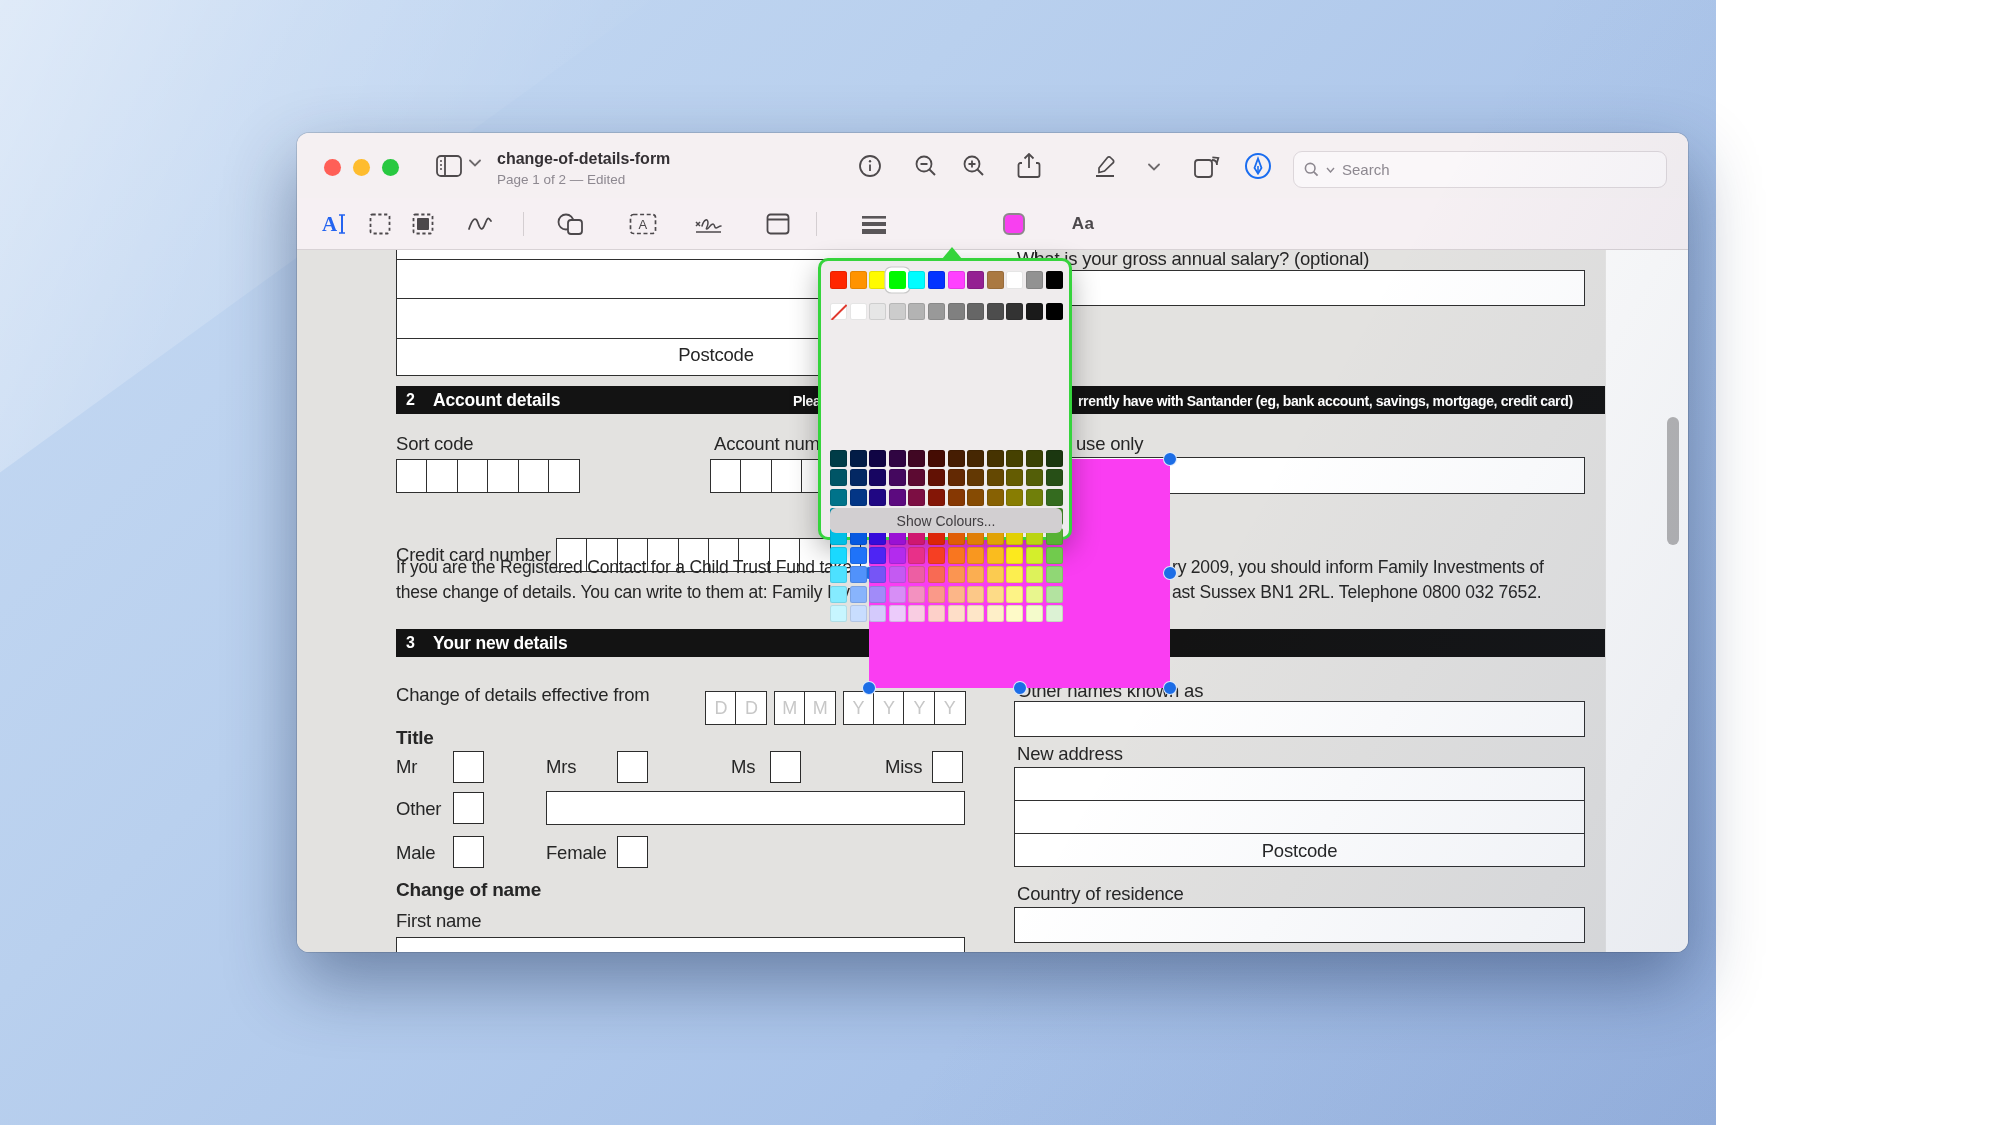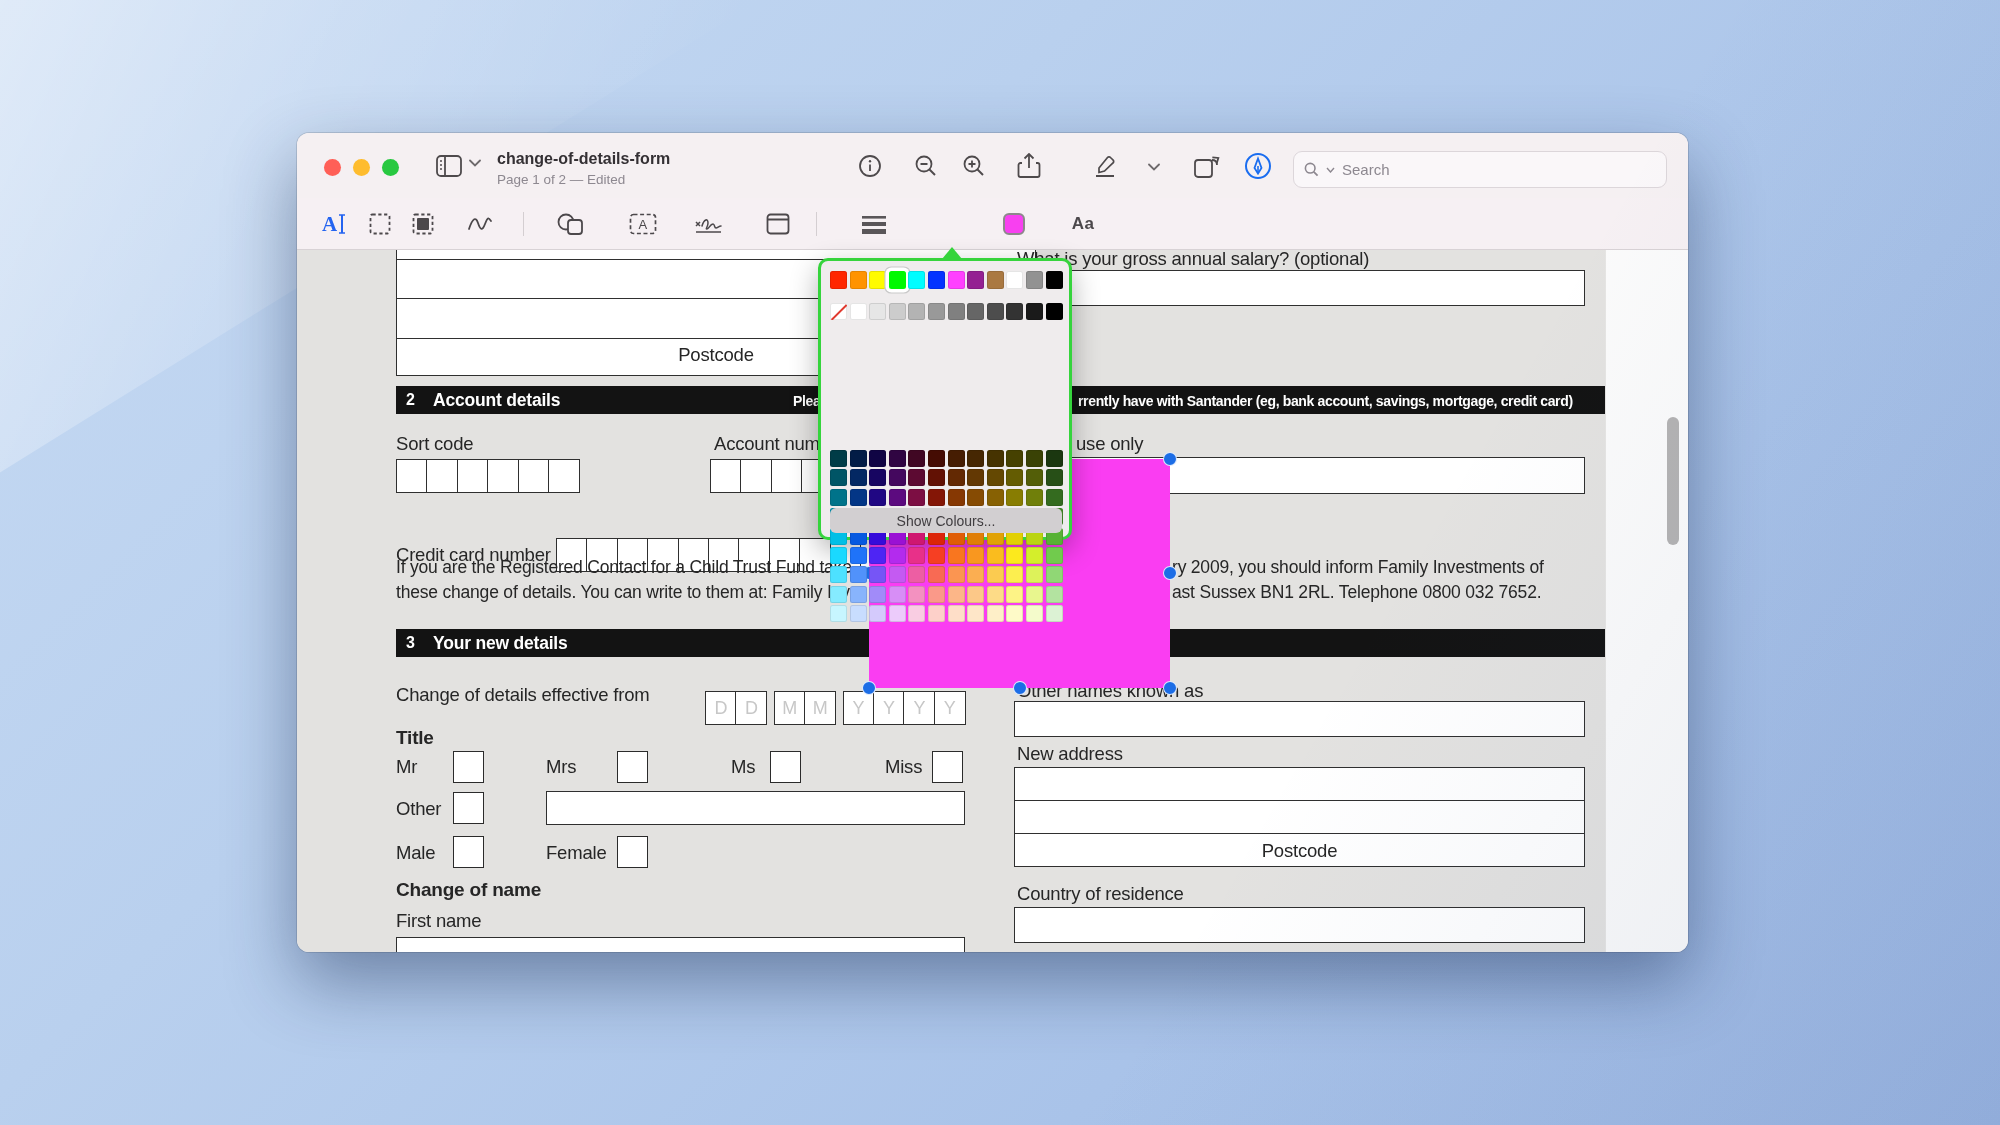--- a/index.html
+++ b/index.html
@@ -1,18 +1,18 @@
 <!DOCTYPE html>
 <html><head>
 <meta charset="utf-8">
 <style>
   * { margin:0; padding:0; box-sizing:border-box; }
   html,body { width:2000px; height:1125px; overflow:hidden; }
   body { font-family:"Liberation Sans", sans-serif; }
-  .stage { position:absolute; inset:0; width:2000px; height:1125px;
+  .stage { position:absolute; inset:0; width:1716px; height:1125px;
     background:linear-gradient(135deg,#c6daf3 0%,#b9d0ee 35%,#a9c3e9 70%,#9db8e4 100%); }
   .stage::before { content:""; position:absolute; inset:0;
     background:linear-gradient(115deg, rgba(255,255,255,.45) 0%, rgba(255,255,255,.18) 14%, rgba(255,255,255,0) 30%);
     clip-path:polygon(0 0, 38% 0, 0 42%); }
   .stage::after { content:""; position:absolute; inset:0;
     background:linear-gradient(300deg, rgba(40,70,130,.10) 0%, rgba(40,70,130,0) 35%); }
 
   .win { position:absolute; left:297px; top:133px; width:1391px; height:819px;
     border-radius:12px; background:#f5f0f2; overflow:hidden;
     box-shadow:0 30px 70px rgba(20,40,80,.45), 0 0 0 1px rgba(0,0,0,.12); }

